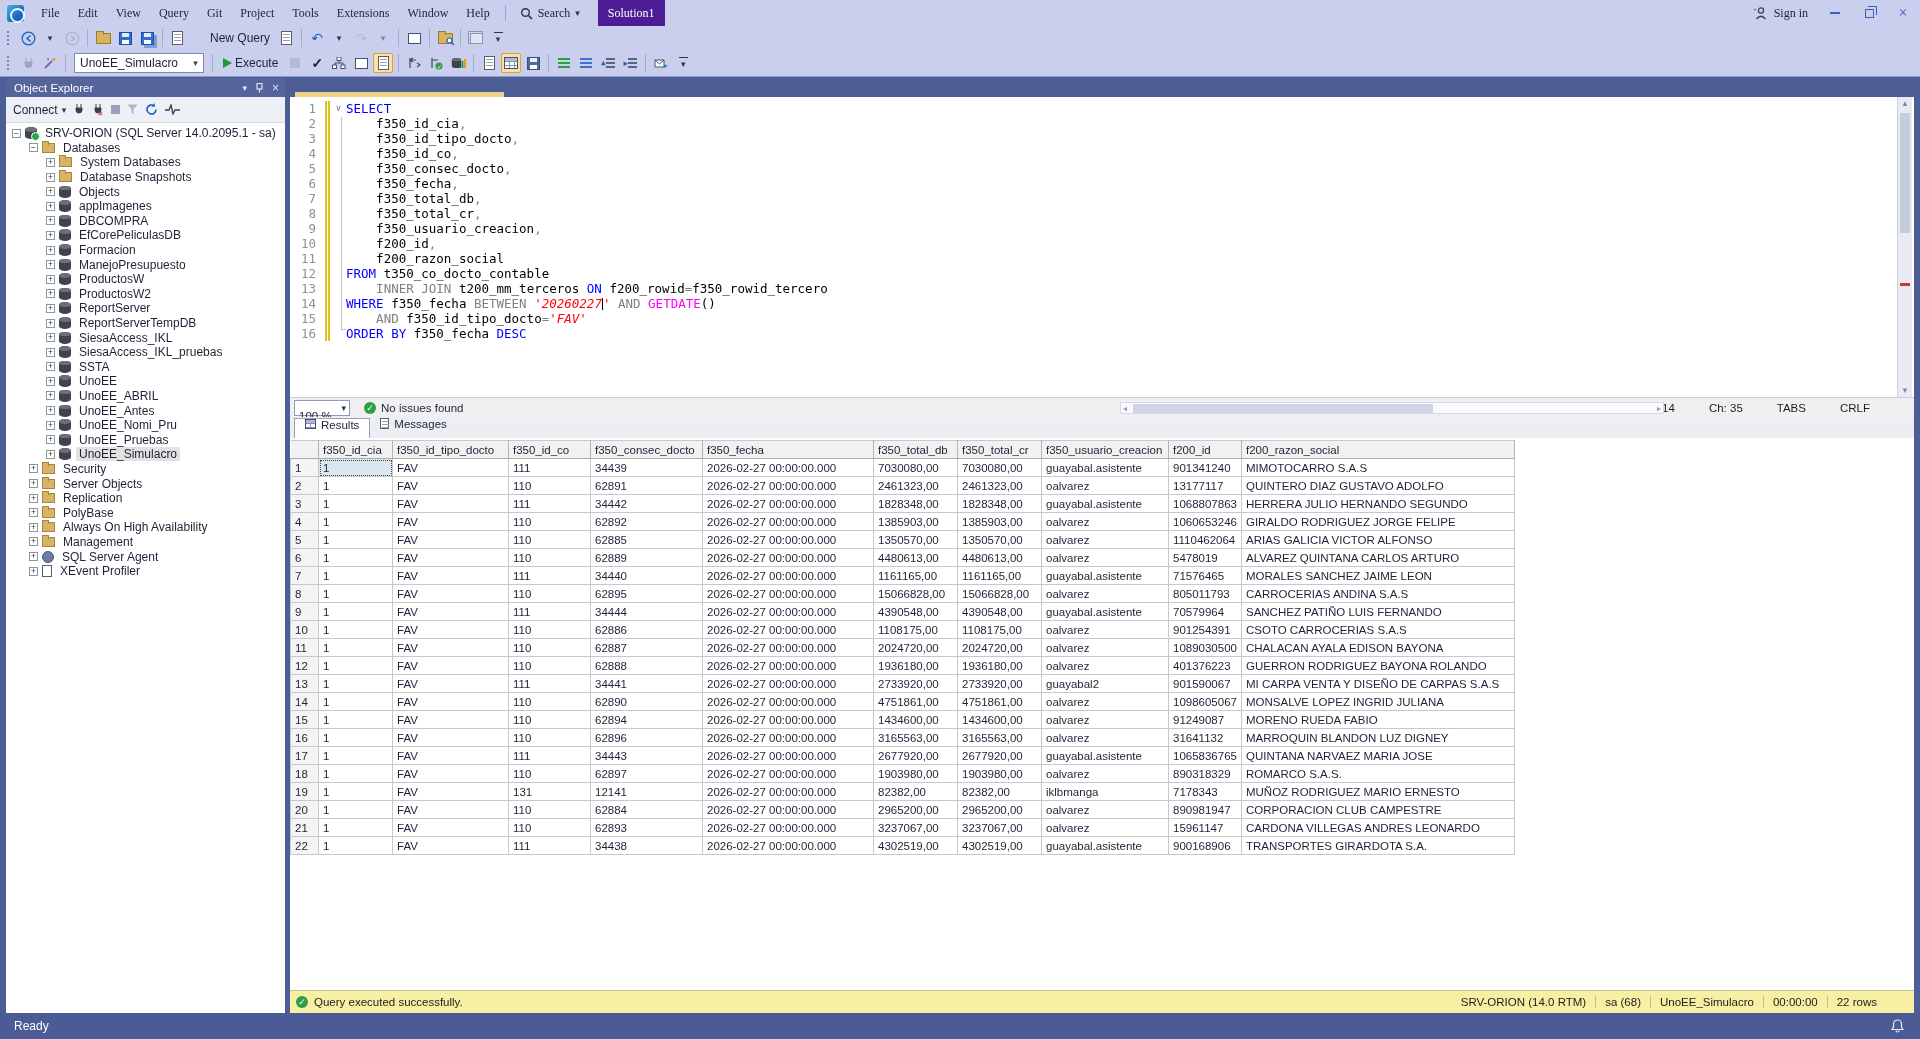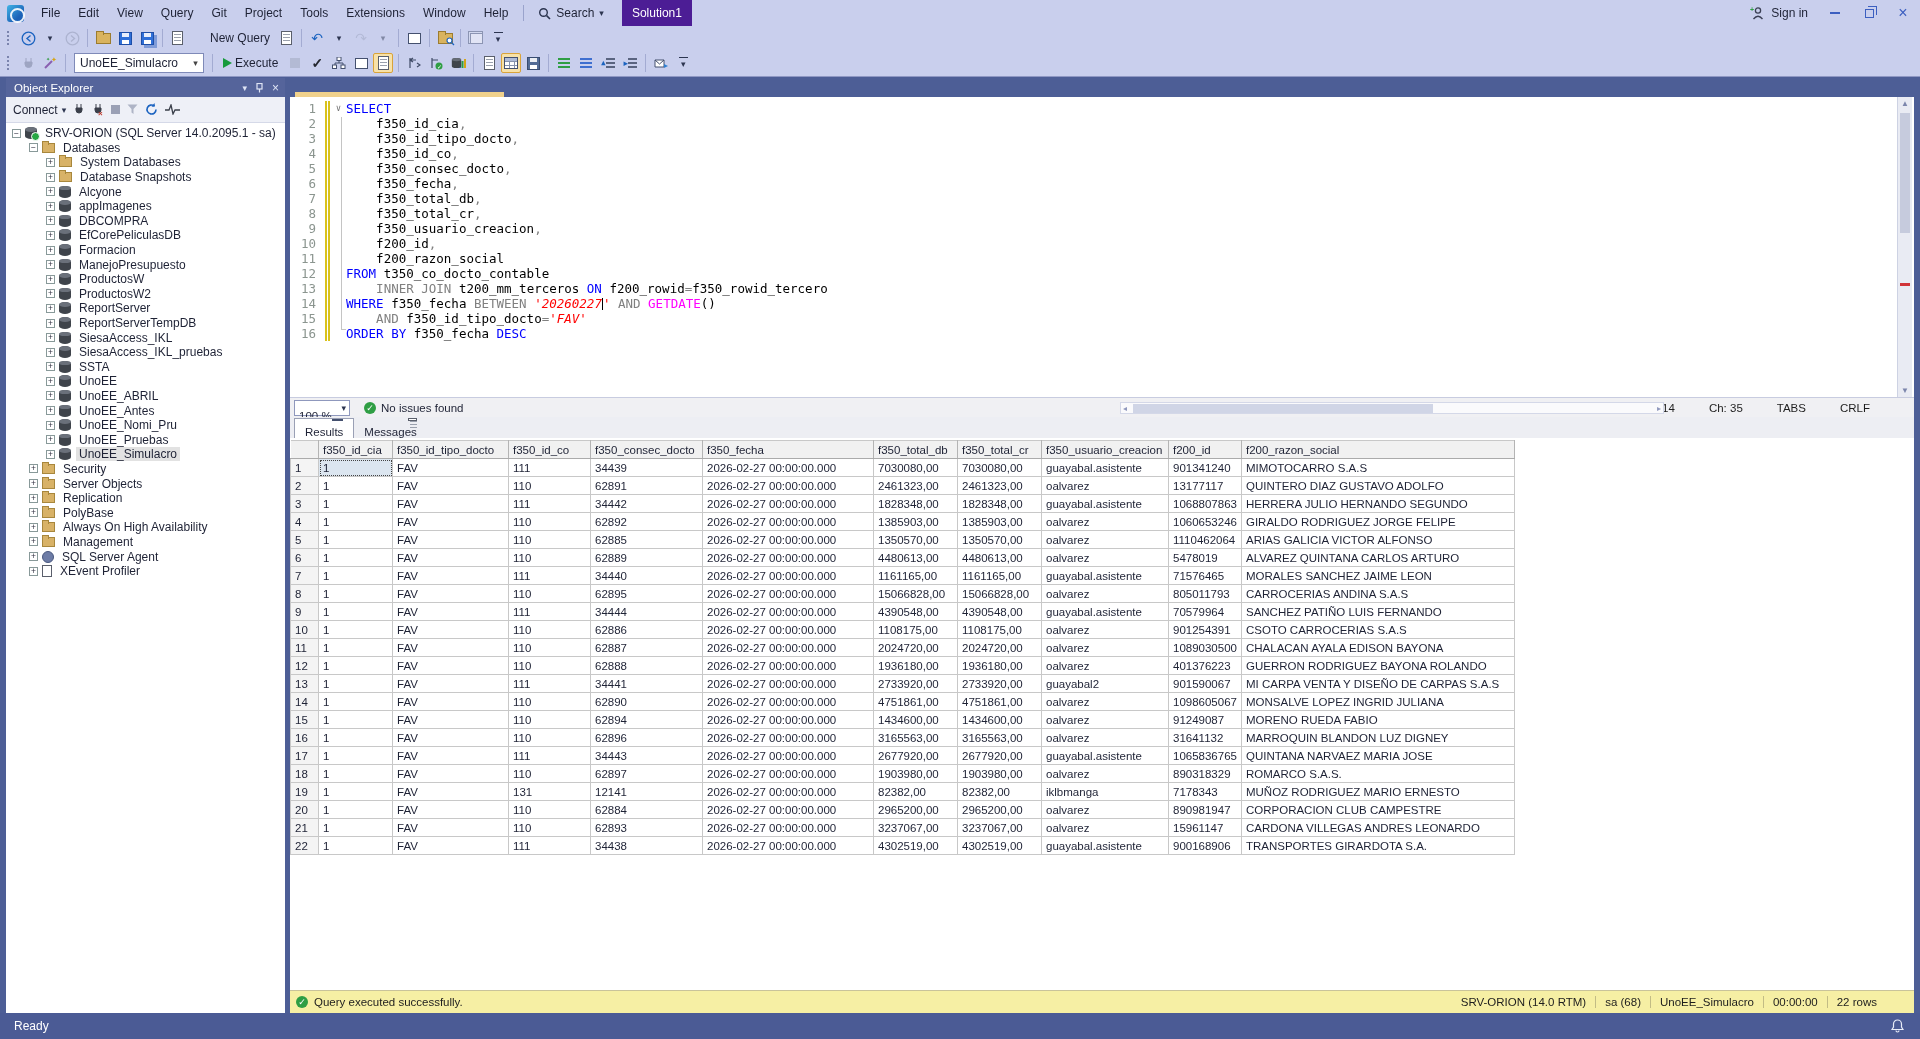--- a/index.html
+++ b/index.html
@@ -3,21 +3,21 @@
 <meta charset="utf-8">
 <style>
   * { margin:0; padding:0; box-sizing:border-box; }
   html,body { width:1920px; height:1039px; overflow:hidden; }
   body { font-family:"Liberation Sans",sans-serif; font-size:12px; color:#1e2235; }
 
   .app { position:relative; width:1920px; height:1039px; background:#4d5e96; }
 
   
   .titlebar { position:absolute; left:0; top:0; width:100%; height:26px; background:#c9cfed;
-              display:flex; align-items:center; }
+              display:flex; align-items:center;font-family:Liberation Serif, serif; }
   .app-logo { width:17px; height:17px; margin:0 8px 0 7px; border-radius:3px;
               background:linear-gradient(135deg,#41b4e6 0%,#1b62b8 70%); position:relative; }
   .app-logo::before { content:""; position:absolute; left:3px; top:3px; width:11px; height:11px;
               border:2px solid #fff; border-radius:50%; opacity:.9; }
   .menu-item { padding:0 9px; line-height:26px; cursor:default; }
   .tsep { width:1px; height:16px; background:#9aa3cc; margin:0 6px; }
   .search-ctl { display:flex; align-items:center; gap:5px; padding:0 8px; line-height:26px; }
   .solution-chip { margin-left:10px; background:#4c1d95; color:#fff; padding:12px 10px; line-height:20px;
                    border-radius:1px; }
   .tb-spacer { flex:1; }
@@ -146,21 +146,21 @@
          line-height:12px; text-align:center; display:inline-block; margin:0 5px 0 14px; }
   .hscroll { position:absolute; left:830px; right:250px; top:4px; height:12px; background:#fafafc;
              border:1px solid #d4d8e8; }
   .hscroll .ha { position:absolute; top:0; font-size:8px; color:#8f98bd; line-height:11px; }
   .hscroll .thumb { position:absolute; left:12px; top:1px; width:300px; height:9px; background:#d0d5e6; }
   .epos { margin-left:auto; display:flex; gap:34px; margin-right:44px; color:#1e1e1e; }
 
   
   .rtabs { position:absolute; left:0; top:339px; width:100%; height:21px; background:#edeef3;
            display:flex; align-items:flex-end; padding-left:4px; font-size:11.5px; }
-  .rtab { display:flex; align-items:flex-end; gap:5px; padding:0 10px; height:20px;flex-direction:column; }
+  .rtab { display:flex; align-items:flex-start; gap:5px; padding:0 10px; height:20px; }
   .rtab.active { background:#fff; border:1px solid #9aa0b5; border-bottom:none; }
 
   
   .gridarea { position:absolute; left:0; top:360px; width:100%; height:552px; background:#fff; }
   table.grid { border-collapse:collapse; table-layout:fixed; margin-top:2px; font-size:11.5px; }
   .grid th, .grid td { border-right:1px solid #c8c8c8; border-bottom:1px solid #c8c8c8; height:18px;
            padding:0 4px; text-align:left; overflow:hidden; white-space:nowrap; font-weight:normal; }
   .grid thead th { background:#f1f1f1; border-right:1px solid #b4b4b4; border-bottom:1px solid #ababab;
            border-top:1px solid #c8c8c8; }
   .grid td.rnum { background:#f4f4f4; border-left:1px solid #c8c8c8; }
@@ -481,21 +481,21 @@
             <span class="tree-label">System Databases</span>
           </div>
           <div class="tree-row" style="padding-left: 40px;">
             <span class="exp">+</span>
             <span class="ti ti-folder"></span>
             <span class="tree-label">Database Snapshots</span>
           </div>
           <div class="tree-row" style="padding-left: 40px;">
             <span class="exp">+</span>
             <span class="ti ti-db"></span>
-            <span class="tree-label">Alcyone</span>
+            <span class="tree-label">Objects</span>
           </div>
           <div class="tree-row" style="padding-left: 40px;">
             <span class="exp">+</span>
             <span class="ti ti-db"></span>
             <span class="tree-label">appImagenes</span>
           </div>
           <div class="tree-row" style="padding-left: 40px;">
             <span class="exp">+</span>
             <span class="ti ti-db"></span>
             <span class="tree-label">DBCOMPRA</span>

